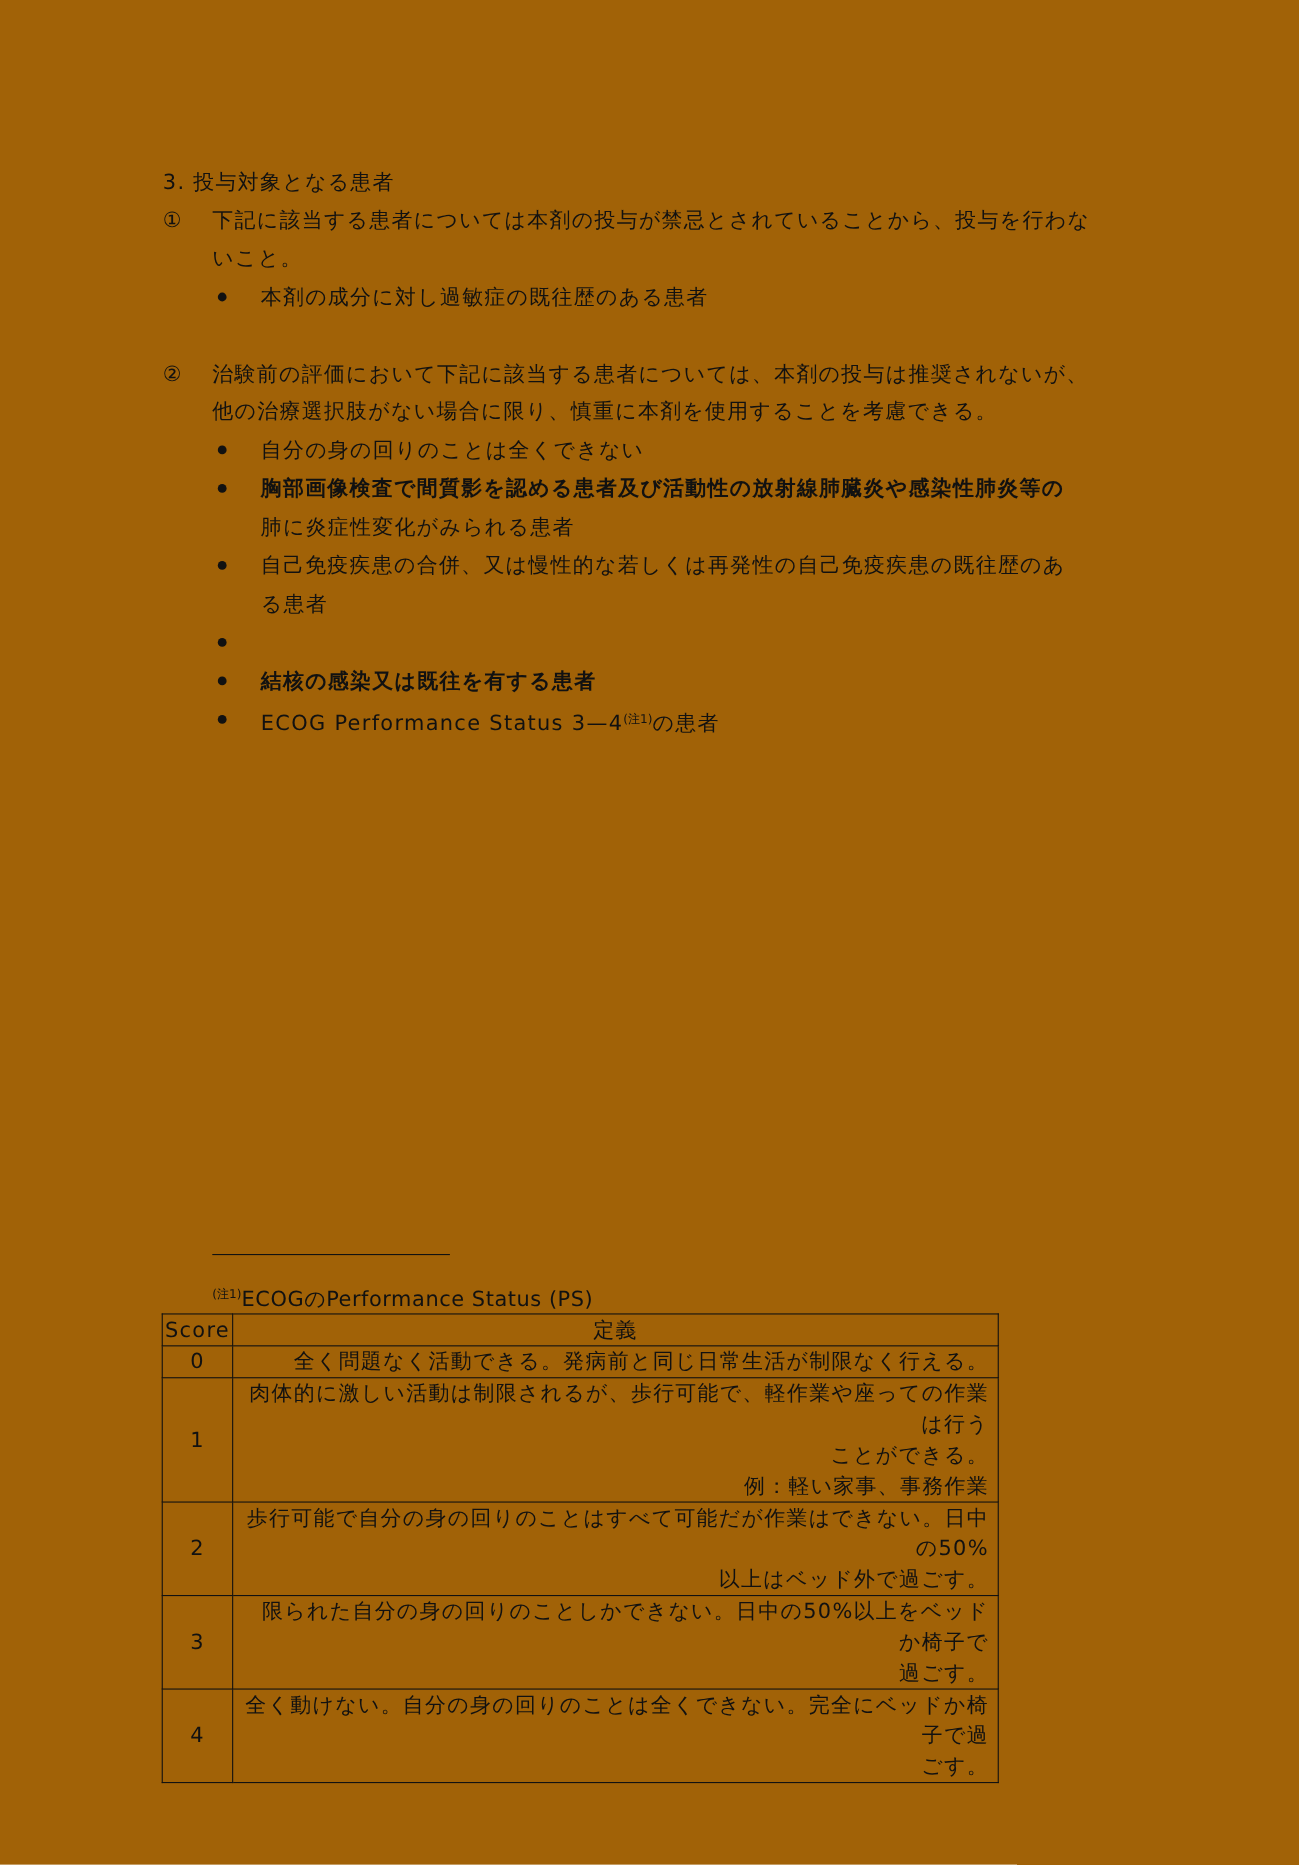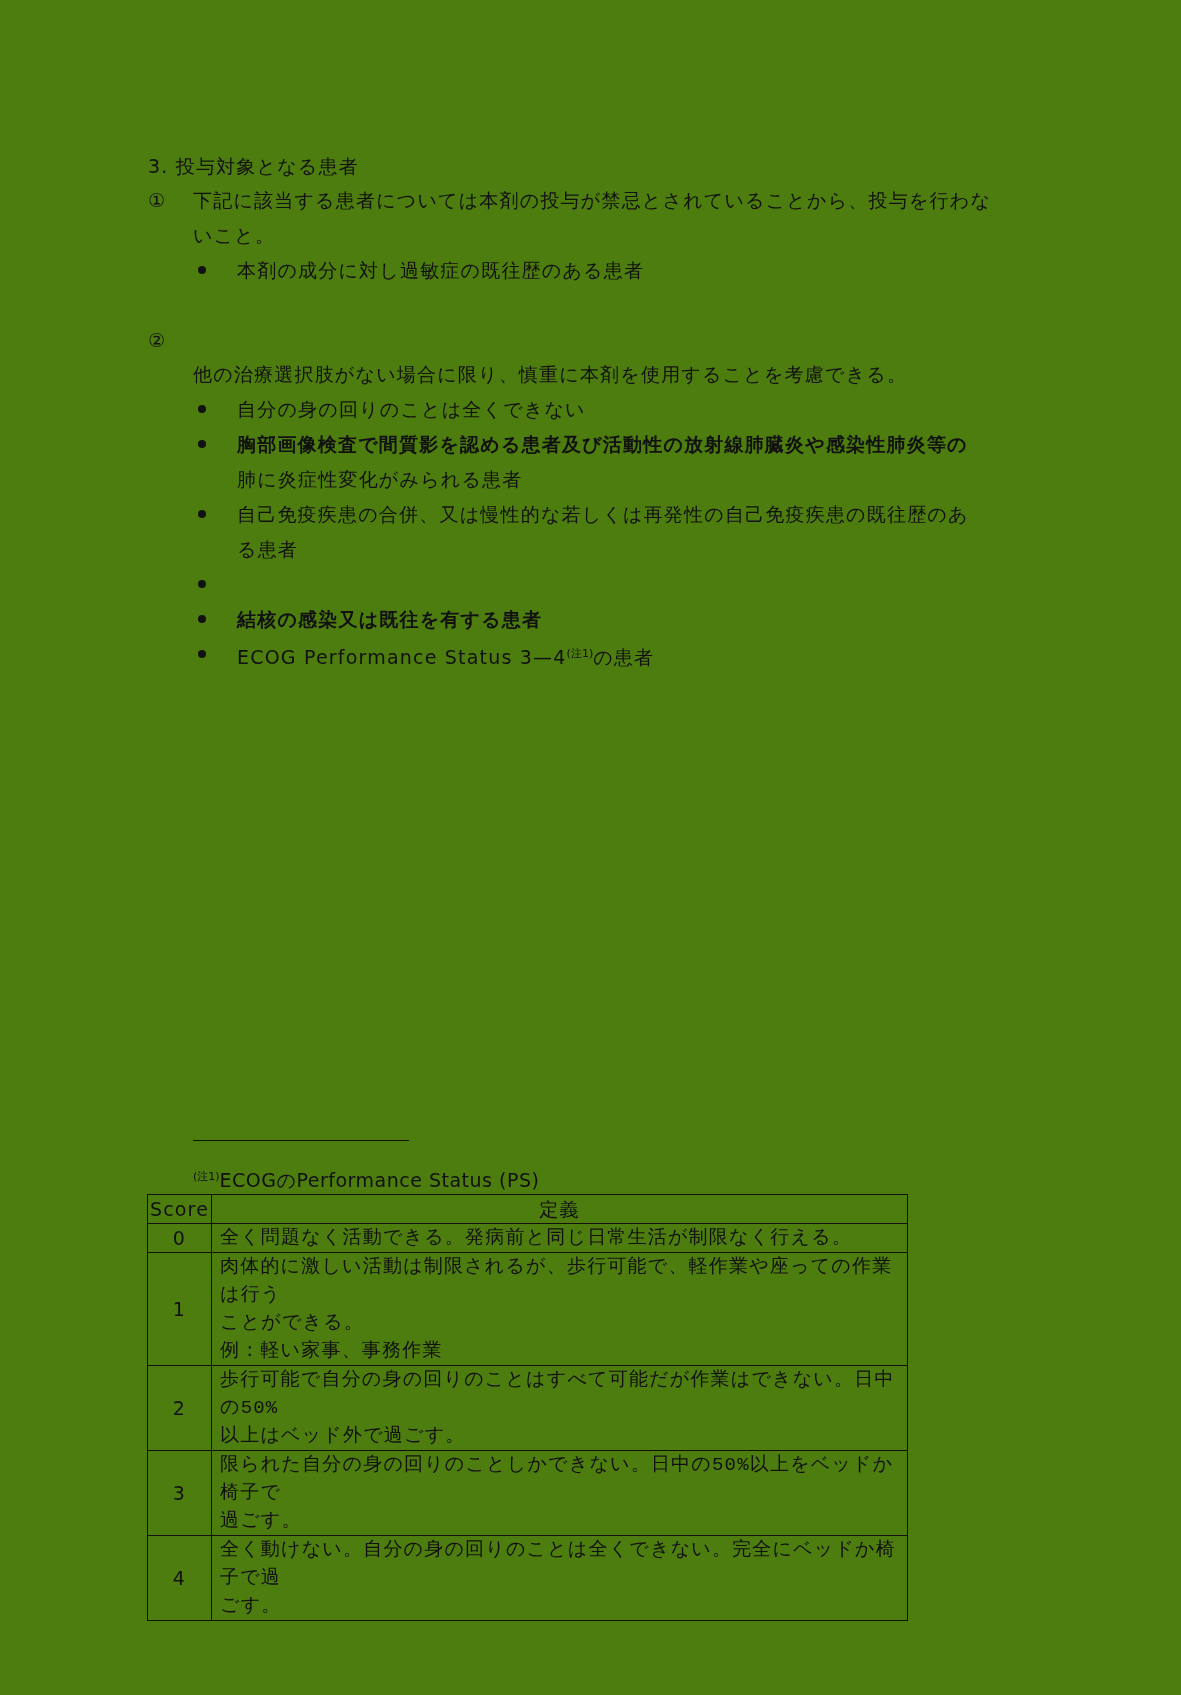--- a/index.html
+++ b/index.html
@@ -8,21 +8,21 @@
       background: #ffffff;
     }
     body {
       width: 1181px;
       height: 1695px;
       position: relative;
       overflow: hidden;
       font-family: "DejaVu Sans", "Liberation Sans", sans-serif;
       color: #111111;
     }
-    .page { position: absolute; left: 0; top: 0; width: 1181px; height: 1695px; background: #4d7c0f; }
+    .page { position: absolute; left: 0; top: 0; width: 1181px; height: 1695px; background: #a16207; }
     .abs { position: absolute; white-space: nowrap; }
     .txt { font-size: 19px; line-height: 24px; letter-spacing: 1.2px; }
     .section-title { left: 148px; top: 154px; }
     .bullet-dot {
       position: absolute;
       width: 8px; height: 8px;
       border-radius: 50%;
       background: #111111;
     }
     .footnote-rule {
@@ -45,38 +45,39 @@
     }
     table.ps-table td, table.ps-table th {
       border: 1.5px solid #111111;
       padding: 0 8px;
       font-weight: normal;
       vertical-align: middle;
       line-height: 28px;
     }
     table.ps-table th { height: 28px; text-align: center; }
     table.ps-table td.score { width: 63px; text-align: center; padding: 0; }
-    table.ps-table td.def { text-align: left; white-space: normal; font-family: Liberation Mono, monospace; }
+    table.ps-table td.def { text-align: right; white-space: normal; }
     .def-line { display: block; }
   </style>
 </head>
 <body>
 
 <div class="page">
 
   <div class="abs txt section-title">3. 投与対象となる患者</div>
 
   <div class="abs txt" style="left:148px; top:188px;">①</div>
   <div class="abs txt" style="left:193px; top:188px;">下記に該当する患者については本剤の投与が禁忌とされていることから、投与を行わな</div>
   <div class="abs txt" style="left:193px; top:223px;">いこと。</div>
 
   <span class="bullet-dot" style="left:198px; top:266px;"></span>
   <div class="abs txt" style="left:237px; top:258px;">本剤の成分に対し過敏症の既往歴のある患者</div>
 
   <div class="abs txt" style="left:148px; top:328px;">②</div>
+  <div class="abs txt" style="left:193px; top:328px;">治験前の評価において下記に該当する患者については、本剤の投与は推奨されないが、</div>
   <div class="abs txt" style="left:193px; top:362px;">他の治療選択肢がない場合に限り、慎重に本剤を使用することを考慮できる。</div>
 
   <span class="bullet-dot" style="left:198px; top:405px;"></span>
   <div class="abs txt" style="left:237px; top:397px;">自分の身の回りのことは全くできない</div>
 
   <span class="bullet-dot" style="left:198px; top:440px;"></span>
   <div class="abs txt" style="left:237px; top:432px;font-weight:bold;">胸部画像検査で間質影を認める患者及び活動性の放射線肺臓炎や感染性肺炎等の</div>
   <div class="abs txt" style="left:237px; top:467px;">肺に炎症性変化がみられる患者</div>
 
   <span class="bullet-dot" style="left:198px; top:510px;"></span>

